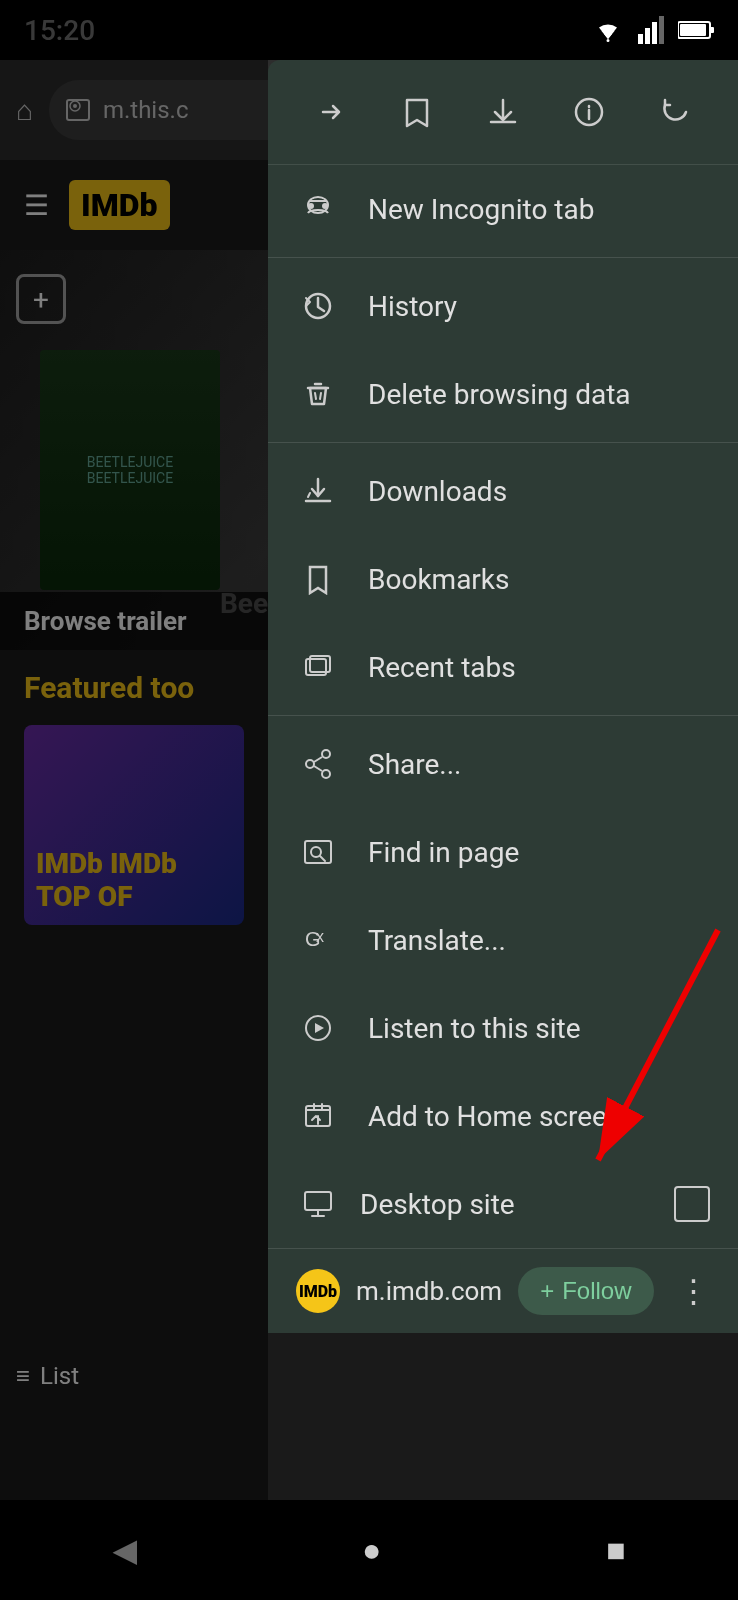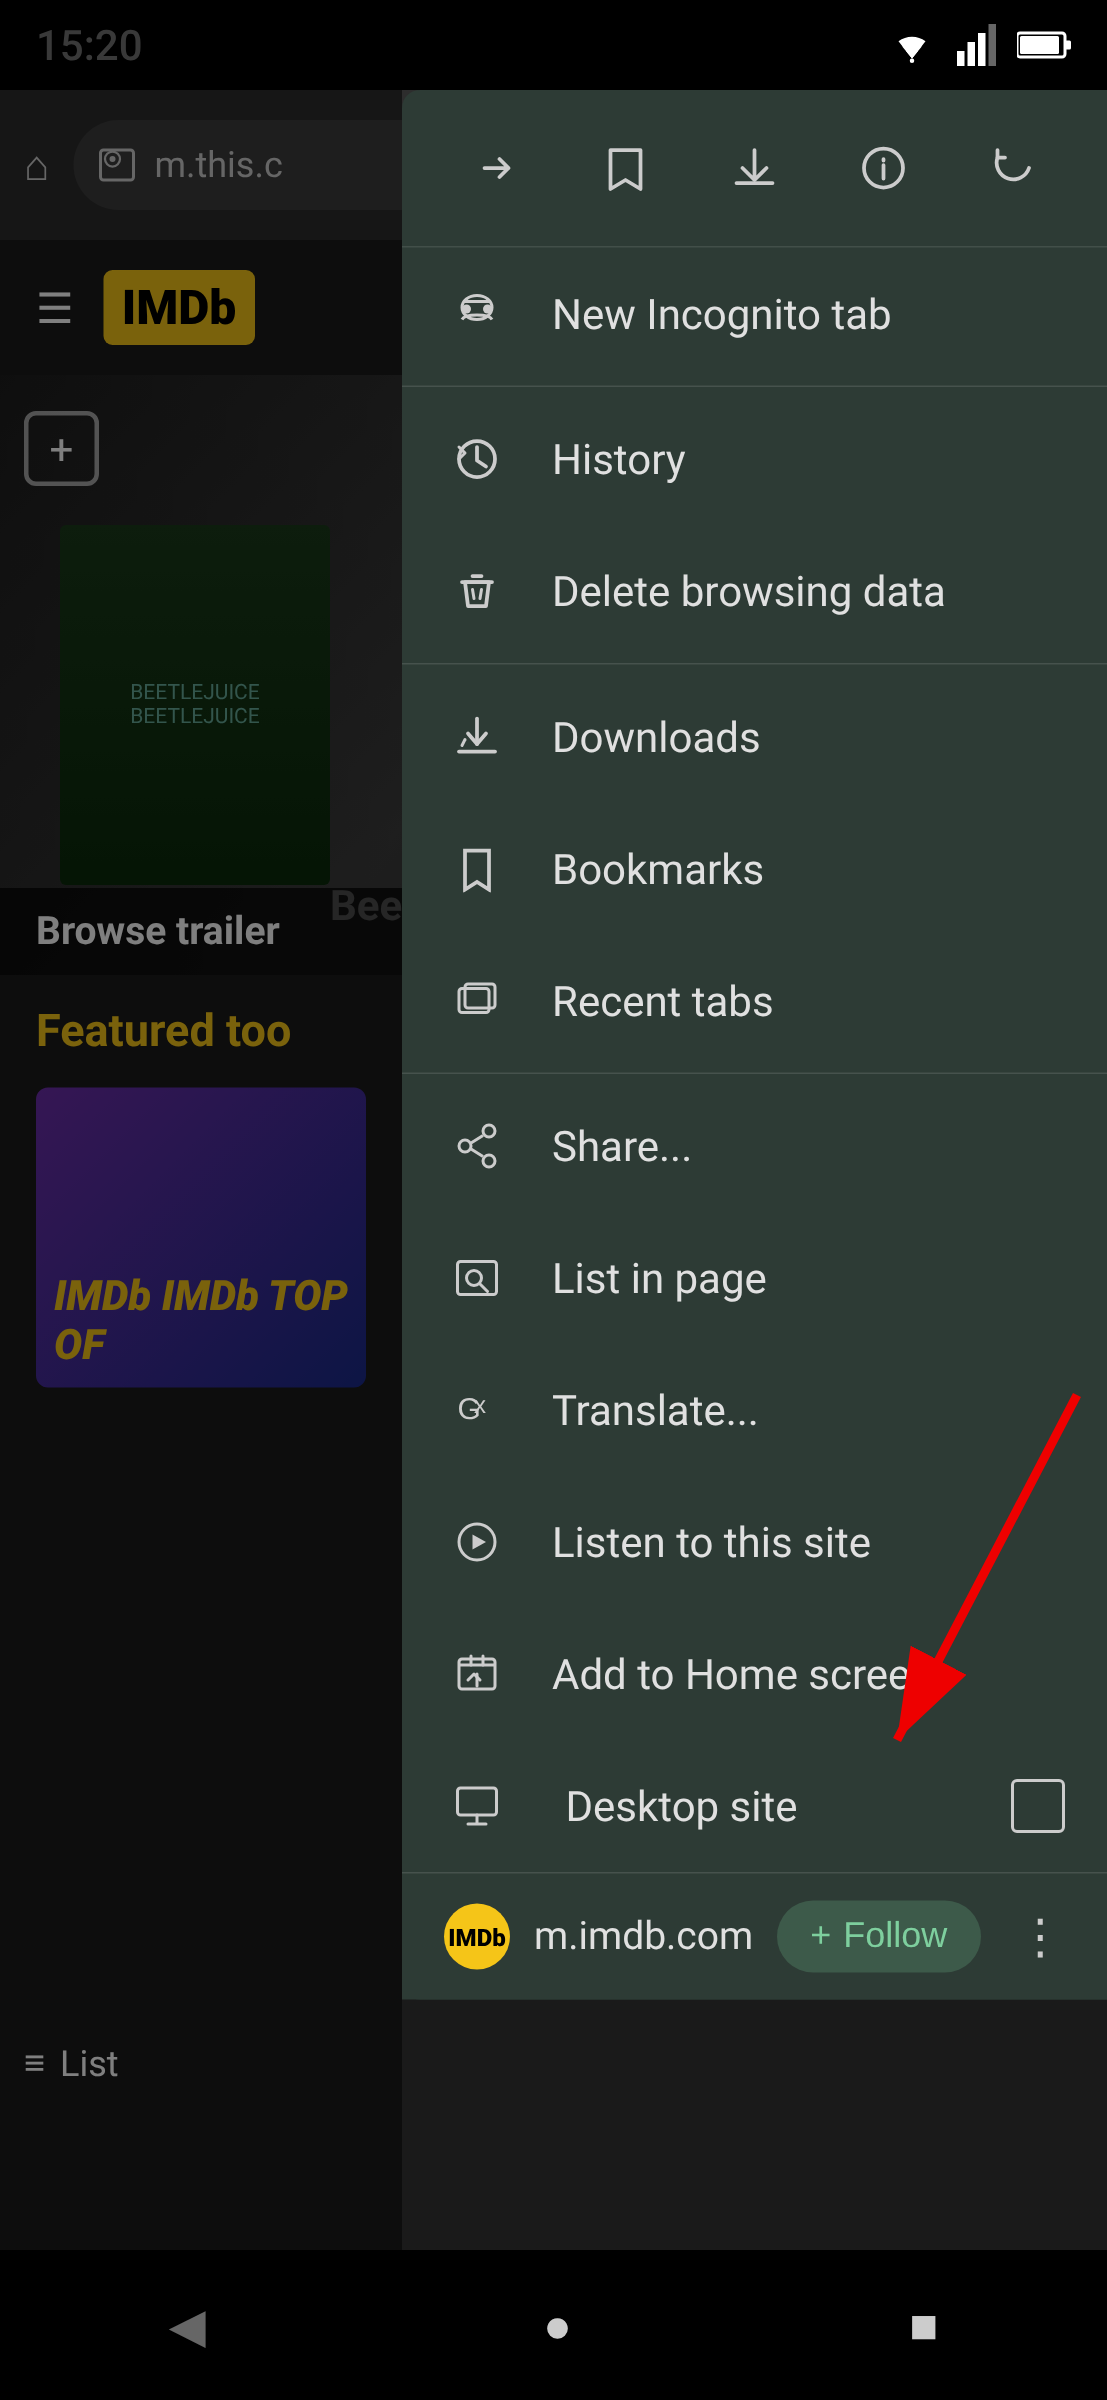--- a/index.html
+++ b/index.html
@@ -277,21 +277,21 @@
       gap: 28px;
       cursor: pointer;
       color: #e0e0e0;
       font-size: 28px;
       justify-content: space-between;
     }
 
     .menu-item-left {
       display: flex;
       align-items: center;
-      gap: 37px;
+      gap: 20px;
     }
 
     .checkbox-outline {
       width: 36px;
       height: 36px;
       border: 2px solid #ccc;
       border-radius: 4px;
     }
 
     
@@ -398,21 +398,20 @@
     .featured-card {
       margin-top: 20px;
       width: 220px;
       height: 200px;
       background: linear-gradient(135deg, #6b2da8, #1a2a8a);
       border-radius: 8px;
       display: flex;
       flex-direction: column;
       justify-content: flex-end;
       padding: 12px;
-      font-style: italic;
     }
 
     .imdb-top-label {
       color: #f5c518;
       font-size: 28px;
       font-weight: 900;
     }
   </style>
 </head>
 <body>
@@ -621,21 +620,21 @@
   </div>
 
   <div class="menu-item">
     <div class="menu-icon">
       <svg width="32" height="32" viewBox="0 0 32 32" fill="none">
         <rect x="3" y="5" width="26" height="22" rx="2" stroke="#ccc" stroke-width="2"></rect>
         <circle cx="14" cy="16" r="5" stroke="#ccc" stroke-width="2"></circle>
         <path d="M18 20l5 5" stroke="#ccc" stroke-width="2" stroke-linecap="round"></path>
       </svg>
     </div>
-    <span>List in page</span>
+    <span>Find in page</span>
   </div>
 
   <div class="menu-item">
     <div class="menu-icon">
       <svg width="32" height="32" viewBox="0 0 32 32" fill="none">
         <text x="3" y="22" font-size="20" fill="#ccc" font-family="Arial">G</text>
         <text x="14" y="18" font-size="16" fill="#ccc" font-family="Arial">x</text>
       </svg>
     </div>
     <span>Translate...</span>

